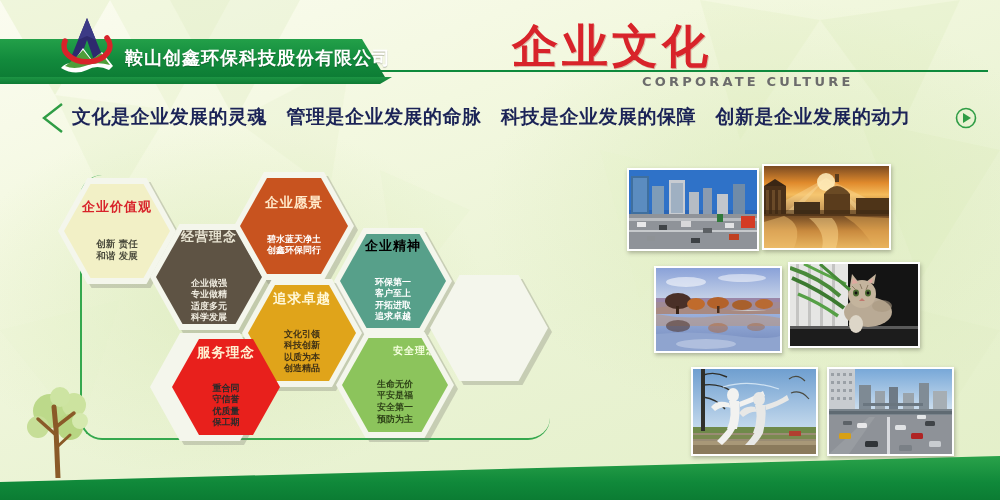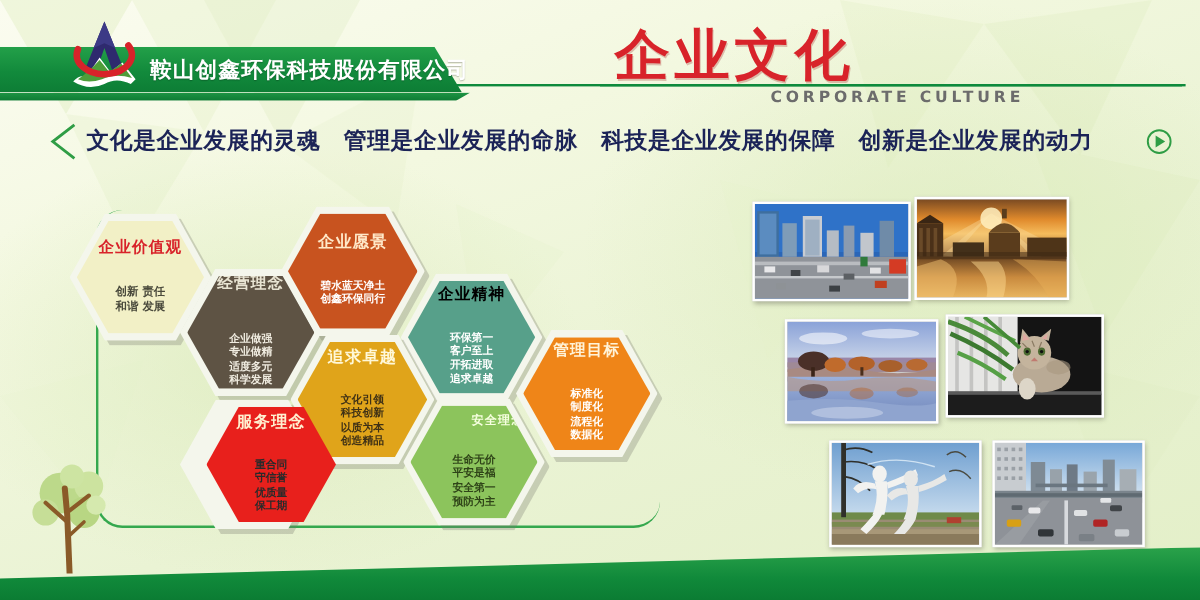--- a/index.html
+++ b/index.html
@@ -226,27 +226,20 @@
   <div class="hex" style="left:342px;top:338px;width:106px;height:94px;background:#8cc45c;">
     <div class="hex-title" style="font-size:10px;color:#f6ffe0;margin-bottom:3px;margin-left:40px;">安全理念</div>
     <div class="hex-body" style="font-size:9px;color:#2f4418;">生命无价
 平安是福
 安全第一
 预防为主</div>
   </div>
 
   <div class="hex-shadow" style="left:434px;top:279px;width:118px;height:106px;"></div>
   <div class="hex-outer" style="left:430px;top:275px;width:118px;height:106px;"></div>
-  <div class="hex" style="left:436px;top:281px;width:106px;height:94px;background:#ef8518;">
-    <div class="hex-title" style="font-size:13px;color:#fff3d8;margin-bottom:3px;">管理目标</div>
-    <div class="hex-body" style="font-size:9px;color:#ffffff;">标准化
-制度化
-流程化
-数据化</div>
-  </div>
 
   <div class="hex-shadow" style="left:154px;top:337px;width:120px;height:108px;"></div>
   <div class="hex-outer" style="left:150px;top:333px;width:120px;height:108px;"></div>
   <div class="hex" style="left:172px;top:339px;width:108px;height:96px;background:#e8201c;">
     <div class="hex-title" style="font-size:13.5px;color:#fff0d0;margin-bottom:3px;">服务理念</div>
     <div class="hex-body" style="font-size:9px;color:#2a2a2a;">重合同
 守信誉
 优质量
 保工期</div>
   </div>

